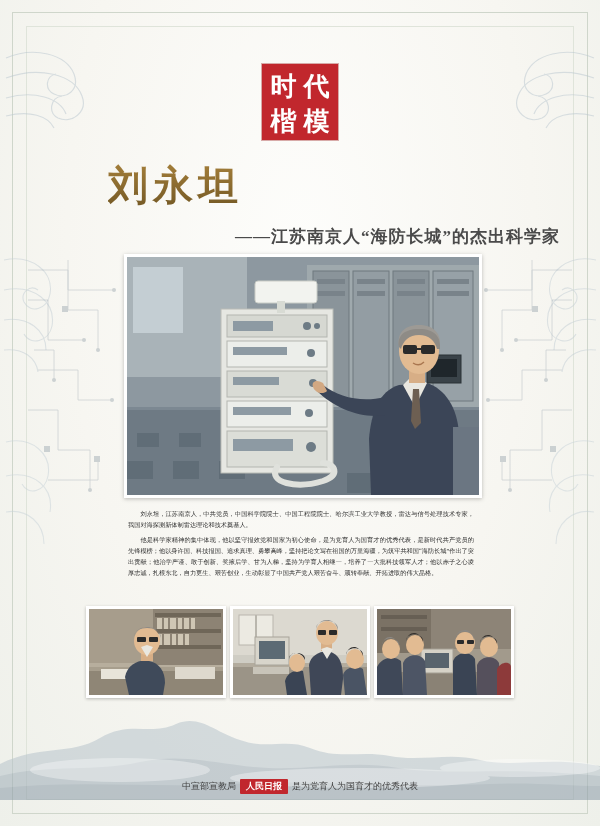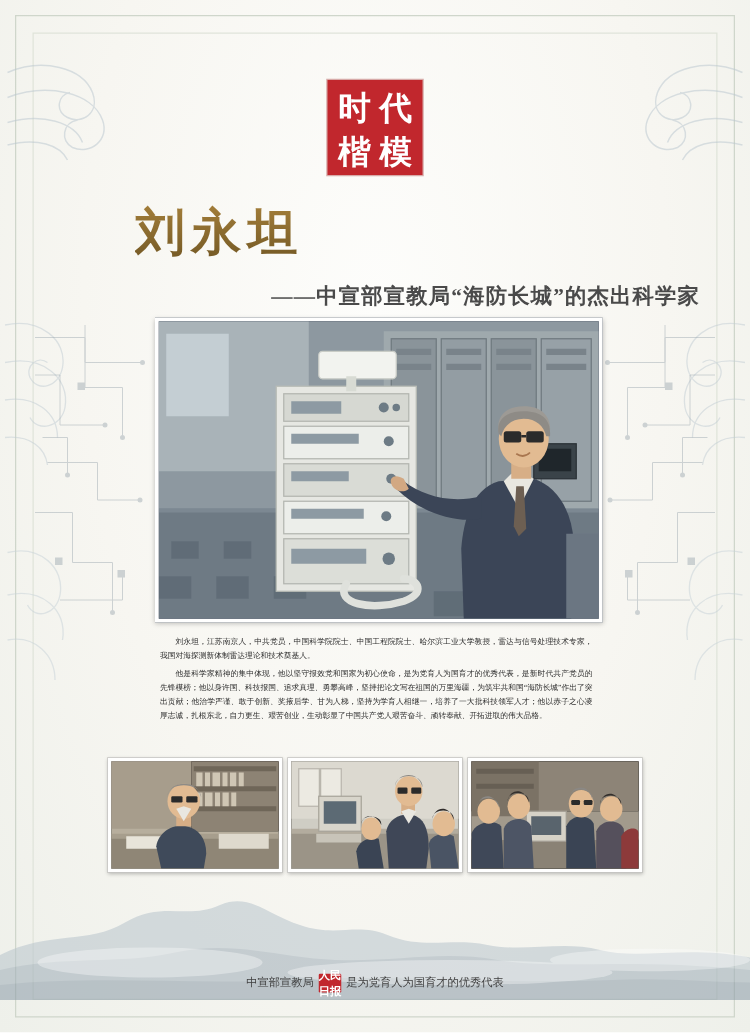--- a/index.html
+++ b/index.html
@@ -182,21 +182,21 @@
     justify-content: center;
     gap: 4px;
     font-family: "Liberation Serif", serif;
     font-size: 9px;
     color: #3f3f3f;
   }
   .rmrb-logo {
     display: inline-flex;
     align-items: center;
     justify-content: center;
-    width: 18px;
+    width: 48px;
     height: 15px;
     background: #c1272d;
     color: #fff;
     font-family: "Liberation Serif", serif;
     font-size: 9px;
     font-weight: bold;
     letter-spacing: 0;
     border-radius: 1px;
   }
 </style>
@@ -304,21 +304,21 @@
     <div class="seal-grid">
       <div class="seal-ch">时</div>
       <div class="seal-ch">代</div>
       <div class="seal-ch">楷</div>
       <div class="seal-ch">模</div>
     </div>
   </div>
 
   <div class="title-wrap">
     <h1 class="main-title">刘永坦</h1>
-    <div class="subtitle">——中宣部宣教局“海防长城”的杰出科学家</div>
+    <div class="subtitle">——江苏南京人“海防长城”的杰出科学家</div>
   </div>
 
   <div class="hero">
     <svg width="352" height="238" viewBox="0 0 352 238">
 
       <rect x="0" y="0" width="352" height="238" fill="#7e8a92"></rect>
       <rect x="0" y="0" width="352" height="150" fill="#8d98a0"></rect>
 
       <rect x="180" y="8" width="172" height="142" fill="#9fa9ad"></rect>
       <rect x="186" y="14" width="36" height="130" fill="#8a949a" stroke="#6f797f" stroke-width="1"></rect>

